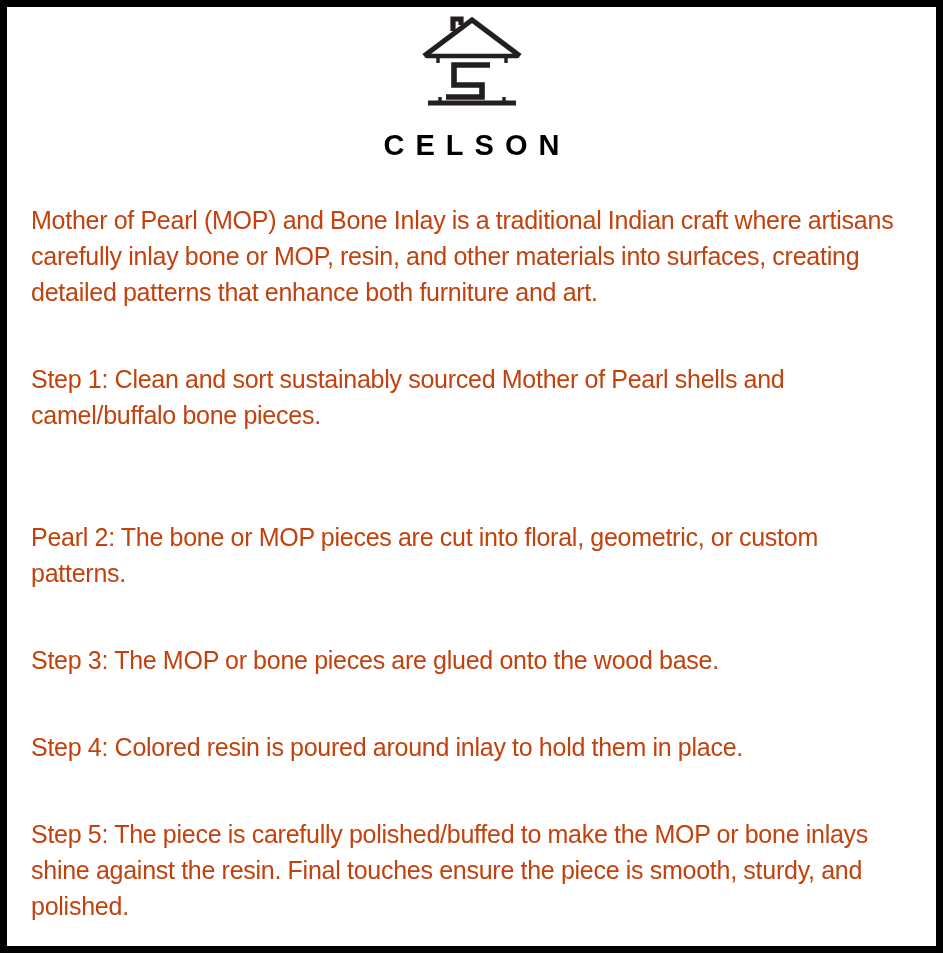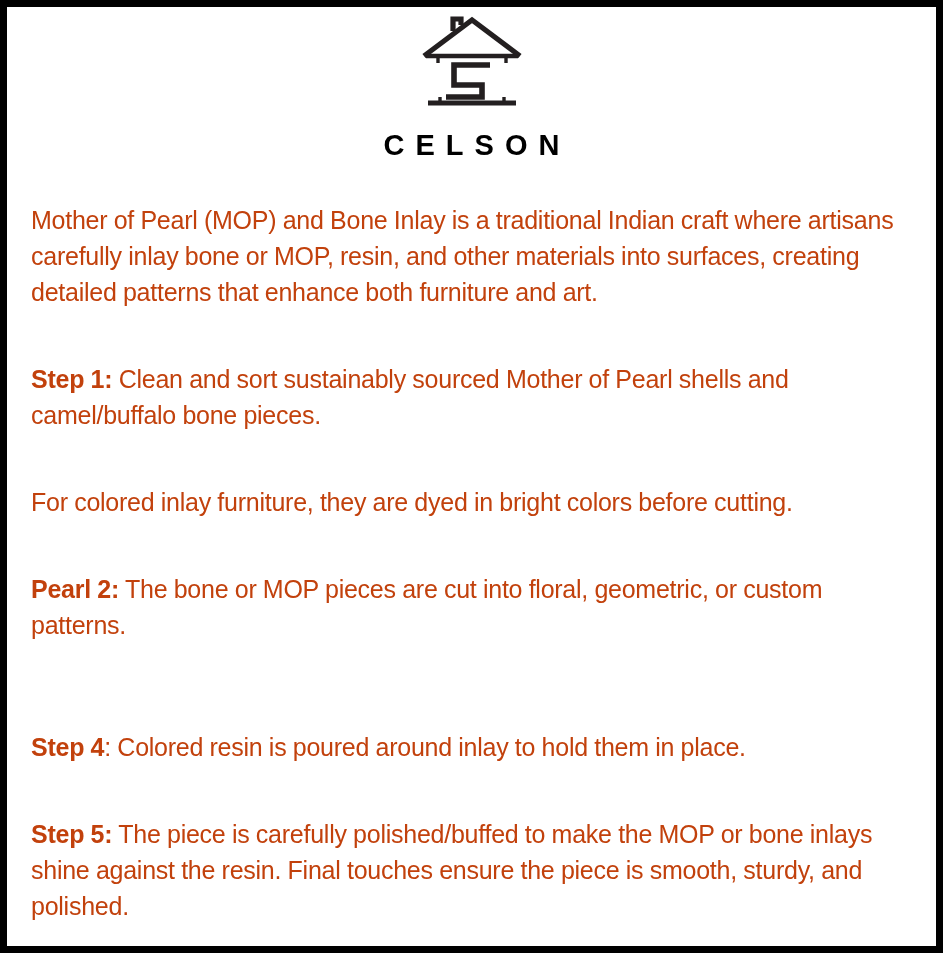--- a/index.html
+++ b/index.html
@@ -65,21 +65,21 @@
   }
   p.para {
     font-family: "Liberation Sans", sans-serif;
     font-size: 25px;
     line-height: 36px;
     color: #c2410c;
     margin: 8px;
     letter-spacing: -0.25px;
     word-spacing: -0.3px;
   }
-  p.para b { font-weight: 700; }
+  p.para b { font-weight: 400; }
 
   .gap-lg { height: 34px; }
   .gap-md { height: 35px; }
 </style>
 </head>
 <body>
 
 <div id="card">
   <div id="inner">
 
@@ -115,30 +115,30 @@
       <p class="para">
         <span>Mother of Pearl (MOP) and Bone Inlay is a traditional Indian craft where artisans carefully inlay bone or MOP, resin, and other materials into surfaces, creating detailed patterns that enhance both furniture and art.</span>
       </p>
 
       <div class="gap-md"></div>
       <p class="para">
         <b>Step 1:</b><span> Clean and sort sustainably sourced Mother of Pearl shells and camel/buffalo bone pieces.</span>
       </p>
 
       <div class="gap-md"></div>
-      <p class="para">
-        <b></b><span>For colored inlay furniture, they are dyed in bright colors before cutting.</span>
-      </p>
 
       <div class="gap-md"></div>
       <p class="para">
         <b>Pearl 2:</b><span> The bone or MOP pieces are cut into floral, geometric, or custom patterns.</span>
       </p>
 
       <div class="gap-md"></div>
+      <p class="para">
+        <b>Step 3:</b><span> The MOP or bone pieces are glued onto the wood base.</span>
+      </p>
 
       <div class="gap-md"></div>
       <p class="para">
         <b>Step 4</b><span>: Colored resin is poured around inlay to hold them in place.</span>
       </p>
 
       <div class="gap-md"></div>
       <p class="para">
         <b>Step 5:</b><span> The piece is carefully polished/buffed to make the MOP or bone inlays shine against the resin. Final touches ensure the piece is smooth, sturdy, and polished.</span>
       </p>

